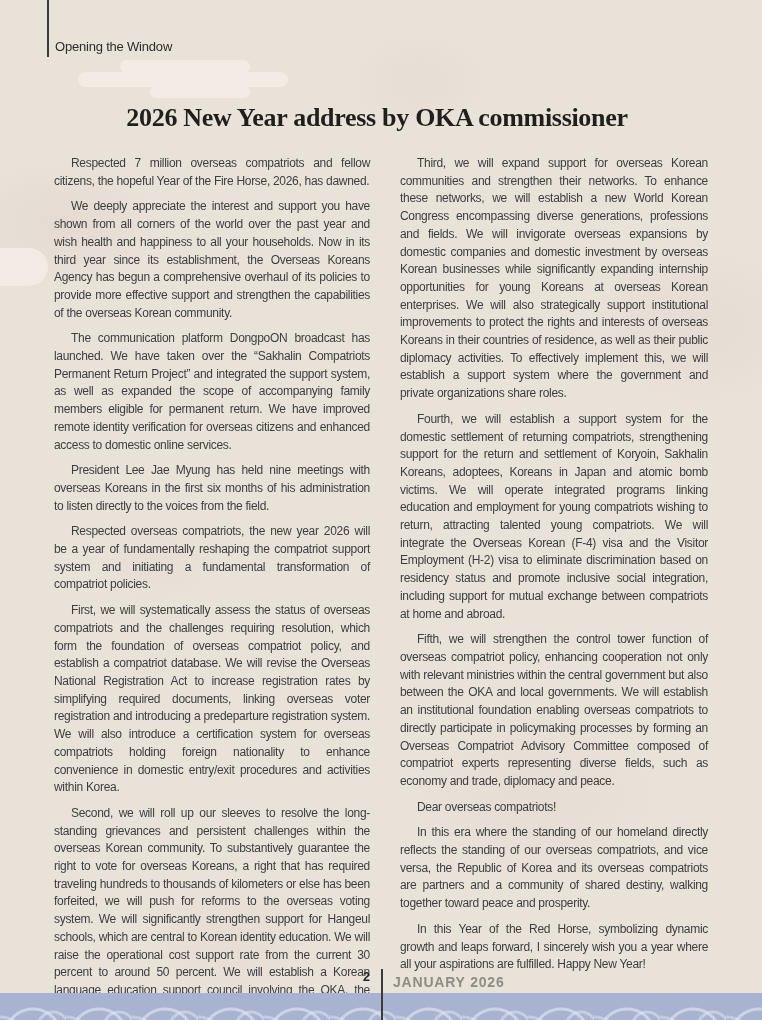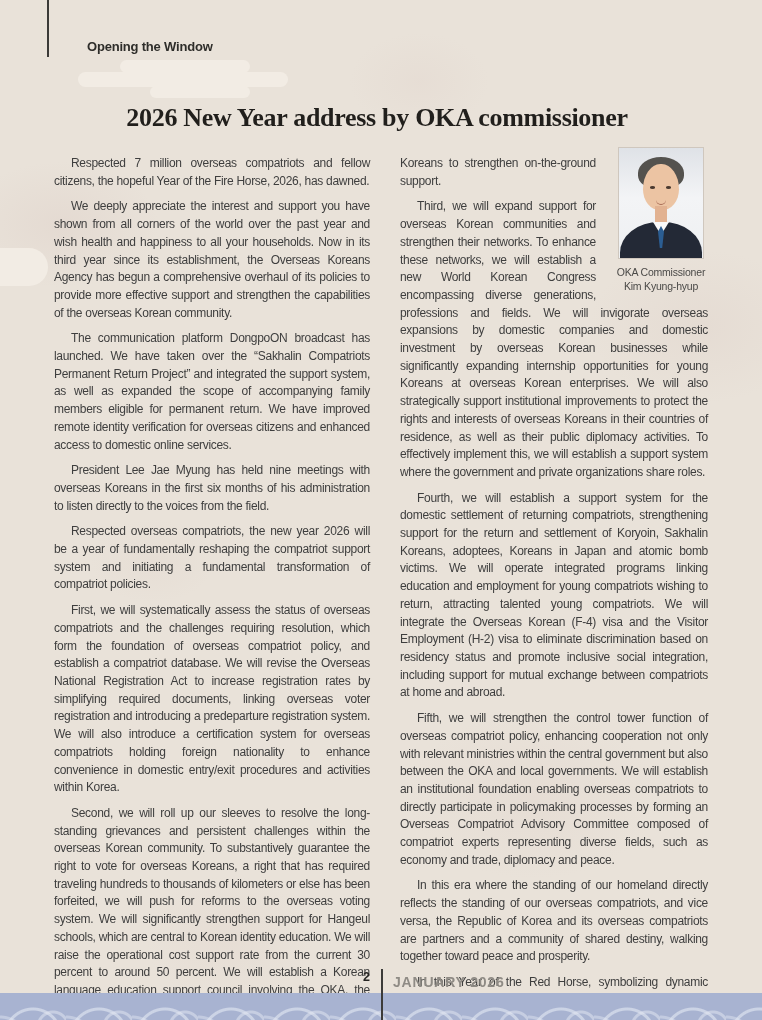--- a/index.html
+++ b/index.html
@@ -13,21 +13,21 @@
     background-image:
       radial-gradient(140px 90px at 8% 22%, rgba(208,186,180,.20), transparent 70%),
       radial-gradient(160px 110px at 92% 32%, rgba(208,186,180,.16), transparent 70%),
       radial-gradient(180px 120px at 70% 78%, rgba(208,186,180,.13), transparent 70%),
       radial-gradient(120px 90px at 30% 92%, rgba(215,195,188,.16), transparent 70%),
       radial-gradient(100px 70px at 55% 8%, rgba(215,195,188,.15), transparent 70%),
       radial-gradient(90px 60px at 20% 55%, rgba(210,192,184,.12), transparent 70%);
   }
   
   .kicker-rule{position:absolute;left:47px;top:0;width:2px;height:57px;background:#3b3a37;}
-  .kicker{position:absolute;left:55px;top:39px;font-size:13px;font-weight:bold;color:#2e2d2a;letter-spacing:-.2px;margin-left:32px;}
+  .kicker{position:absolute;left:55px;top:39px;font-size:13px;font-weight:normal;color:#2e2d2a;letter-spacing:-.2px;}
   
   .cloud{position:absolute;}
   .cloud .bar{position:absolute;background:#f2ece4;border-radius:8px;}
   .title{
     position:absolute;left:0;top:86px;width:754px;text-align:center;
     font-family:"Liberation Serif","DejaVu Serif",serif;
     font-size:26px;font-weight:bold;color:#211f1c;letter-spacing:-.3px;
   }
   
   .content{position:absolute;left:46px;top:147px;width:670px;display:flex;gap:14px;}
@@ -88,42 +88,25 @@
       <p>We deeply appreciate the interest and support you have shown from all corners of the world over the past year and wish health and happiness to all your households. Now in its third year since its establishment, the Overseas Koreans Agency has begun a comprehensive overhaul of its policies to provide more effective support and strengthen the capabilities of the overseas Korean community.</p>
       <p>The communication platform DongpoON broadcast has launched. We have taken over the “Sakhalin Compatriots Permanent Return Project” and integrated the support system, as well as expanded the scope of accompanying family members eligible for permanent return. We have improved remote identity verification for overseas citizens and enhanced access to domestic online services.</p>
       <p>President Lee Jae Myung has held nine meetings with overseas Koreans in the first six months of his administration to listen directly to the voices from the field.</p>
       <p>Respected overseas compatriots, the new year 2026 will be a year of fundamentally reshaping the compatriot support system and initiating a fundamental transformation of compatriot policies.</p>
       <p>First, we will systematically assess the status of overseas compatriots and the challenges requiring resolution, which form the foundation of overseas compatriot policy, and establish a compatriot database. We will revise the Overseas National Registration Act to increase registration rates by simplifying required documents, linking overseas voter registration and introducing a predeparture registration system. We will also introduce a certification system for overseas compatriots holding foreign nationality to enhance convenience in domestic entry/exit procedures and activities within Korea.</p>
       <p>Second, we will roll up our sleeves to resolve the long-standing grievances and persistent challenges within the overseas Korean community. To substantively guarantee the right to vote for overseas Koreans, a right that has required traveling hundreds to thousands of kilometers or else has been forfeited, we will push for reforms to the overseas voting system. We will significantly strengthen support for Hangeul schools, which are central to Korean identity education. We will raise the operational cost support rate from the current 30 percent to around 50 percent. We will establish a Korean language education support council involving the OKA, the Ministry of Education, the Ministry of Culture, Sports and Tourism, and others to build a whole-of-government cooperation system. This includes integrated content development and unified management of teacher training programs. We will actively pursue lowering the age limit for dual citizenship. We will also restore dedicated consular officers for overseas Koreans at diplomatic missions in areas with high concentrations of overseas</p>
     </div>
 
     <div class="col col2">
 
-      <div class="photo-box">
-        <div class="photo">
-          <div class="hair"></div>
-          <div class="face"></div>
-          <div class="eye l"></div>
-          <div class="eye r"></div>
-          <div class="mouth"></div>
-          <div class="neck"></div>
-          <div class="shoulders"></div>
-          <div class="shirt"></div>
-          <div class="tie"></div>
-        </div>
-        <div class="caption">
-          <div>OKA Commissioner</div>
-          <div>Kim Kyung-hyup</div>
-        </div>
-      </div>
 
-      <p class="no-indent">Koreans to strengthen on-the-ground support.</p>
       <p>Third, we will expand support for overseas Korean communities and strengthen their networks. To enhance these networks, we will establish a new World Korean Congress encompassing diverse generations, professions and fields. We will invigorate overseas expansions by domestic companies and domestic investment by overseas Korean businesses while significantly expanding internship opportunities for young Koreans at overseas Korean enterprises. We will also strategically support institutional improvements to protect the rights and interests of overseas Koreans in their countries of residence, as well as their public diplomacy activities. To effectively implement this, we will establish a support system where the government and private organizations share roles.</p>
       <p>Fourth, we will establish a support system for the domestic settlement of returning compatriots, strengthening support for the return and settlement of Koryoin, Sakhalin Koreans, adoptees, Koreans in Japan and atomic bomb victims. We will operate integrated programs linking education and employment for young compatriots wishing to return, attracting talented young compatriots. We will integrate the Overseas Korean (F-4) visa and the Visitor Employment (H-2) visa to eliminate discrimination based on residency status and promote inclusive social integration, including support for mutual exchange between compatriots at home and abroad.</p>
       <p>Fifth, we will strengthen the control tower function of overseas compatriot policy, enhancing cooperation not only with relevant ministries within the central government but also between the OKA and local governments. We will establish an institutional foundation enabling overseas compatriots to directly participate in policymaking processes by forming an Overseas Compatriot Advisory Committee composed of compatriot experts representing diverse fields, such as economy and trade, diplomacy and peace.</p>
+      <p>Dear overseas compatriots!</p>
       <p>In this era where the standing of our homeland directly reflects the standing of our overseas compatriots, and vice versa, the Republic of Korea and its overseas compatriots are partners and a community of shared destiny, walking together toward peace and prosperity.</p>
       <p><span>In this Year of the Red Horse, symbolizing dynamic growth and leaps forward, I sincerely wish you a year where all your aspirations are fulfilled. Happy New Year!</span></p>
 
     </div>
   </div>
 
   <div class="footer-page">2</div>
   <div class="footer-rule"></div>
   <div class="footer-issue">JANUARY 2026</div>
 

